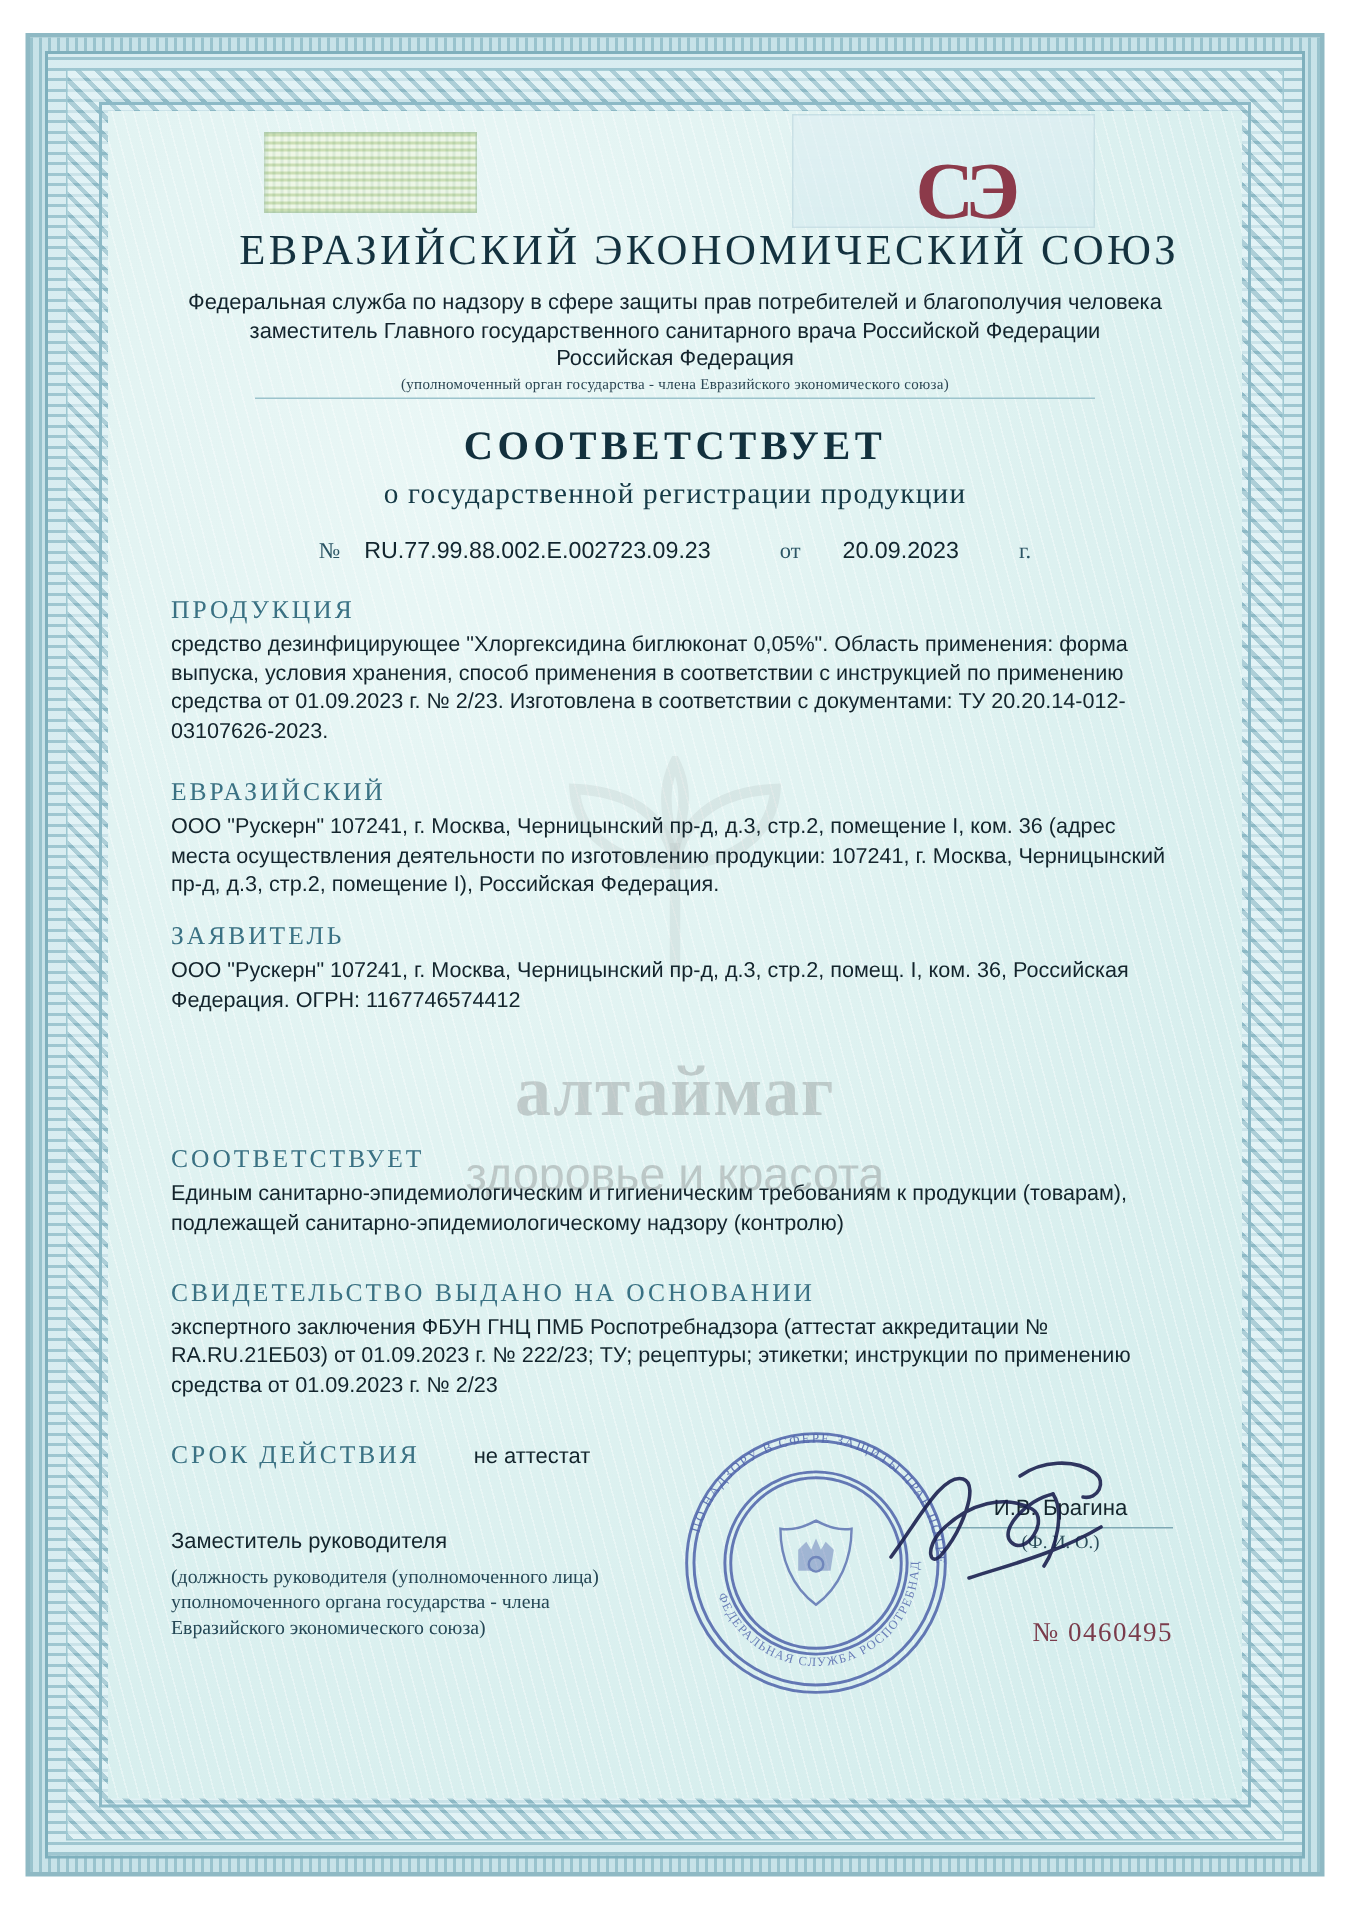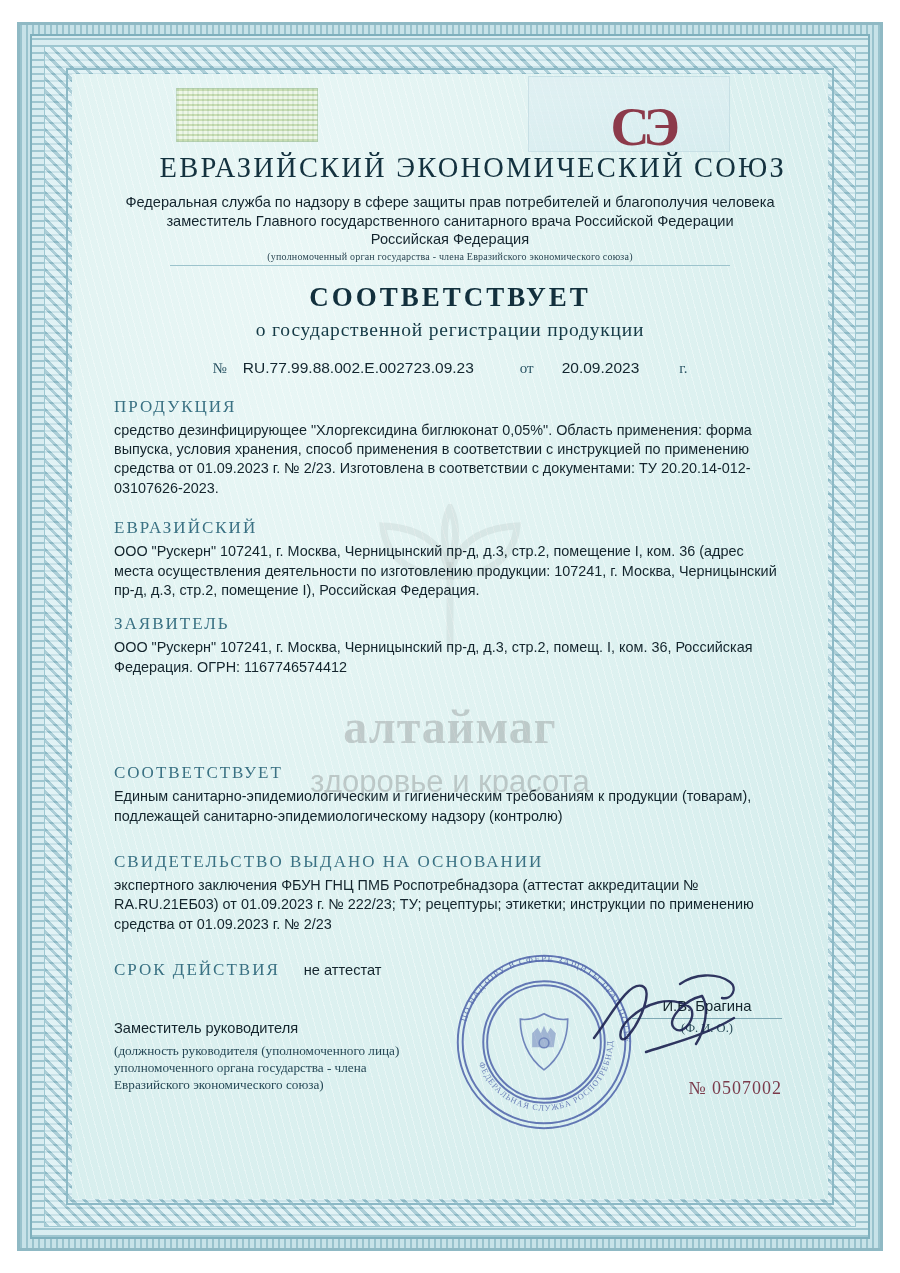--- a/index.html
+++ b/index.html
@@ -270,21 +270,21 @@
     font-size: 31px;
     color: rgba(110,110,110,0.32);
     margin-top: 0;
   }
 
   
   .footer { margin-top: 26px; position: relative; }
   .validity-row {
     display: flex;
     align-items: baseline;
-    gap: 24px;
+    gap: 36px;
   }
   .validity-label {
     font-family: "Liberation Serif", serif;
     font-size: 17px;
     letter-spacing: 2px;
     color: #3a7183;
   }
   .validity-value { font-size: 14.6px; color: #13242c; }
 
   .sign-row {
@@ -474,18 +474,18 @@
           <div class="post-title">Заместитель  руководителя</div>
           <div class="signer">
             <div>И.В. Брагина</div>
             <div class="rule"></div>
             <div class="fio">(Ф. И. О.)</div>
           </div>
         </div>
 
         <div class="small-note">(должность руководителя (уполномоченного лица) уполномоченного органа государства - члена Евразийского экономического союза)</div>
 
-        <div class="serial">№ 0507002</div>
+        <div class="serial">№ 0460495</div>
       </div>
 
     </div>
   </div>
 </div>
 
 </body></html>

